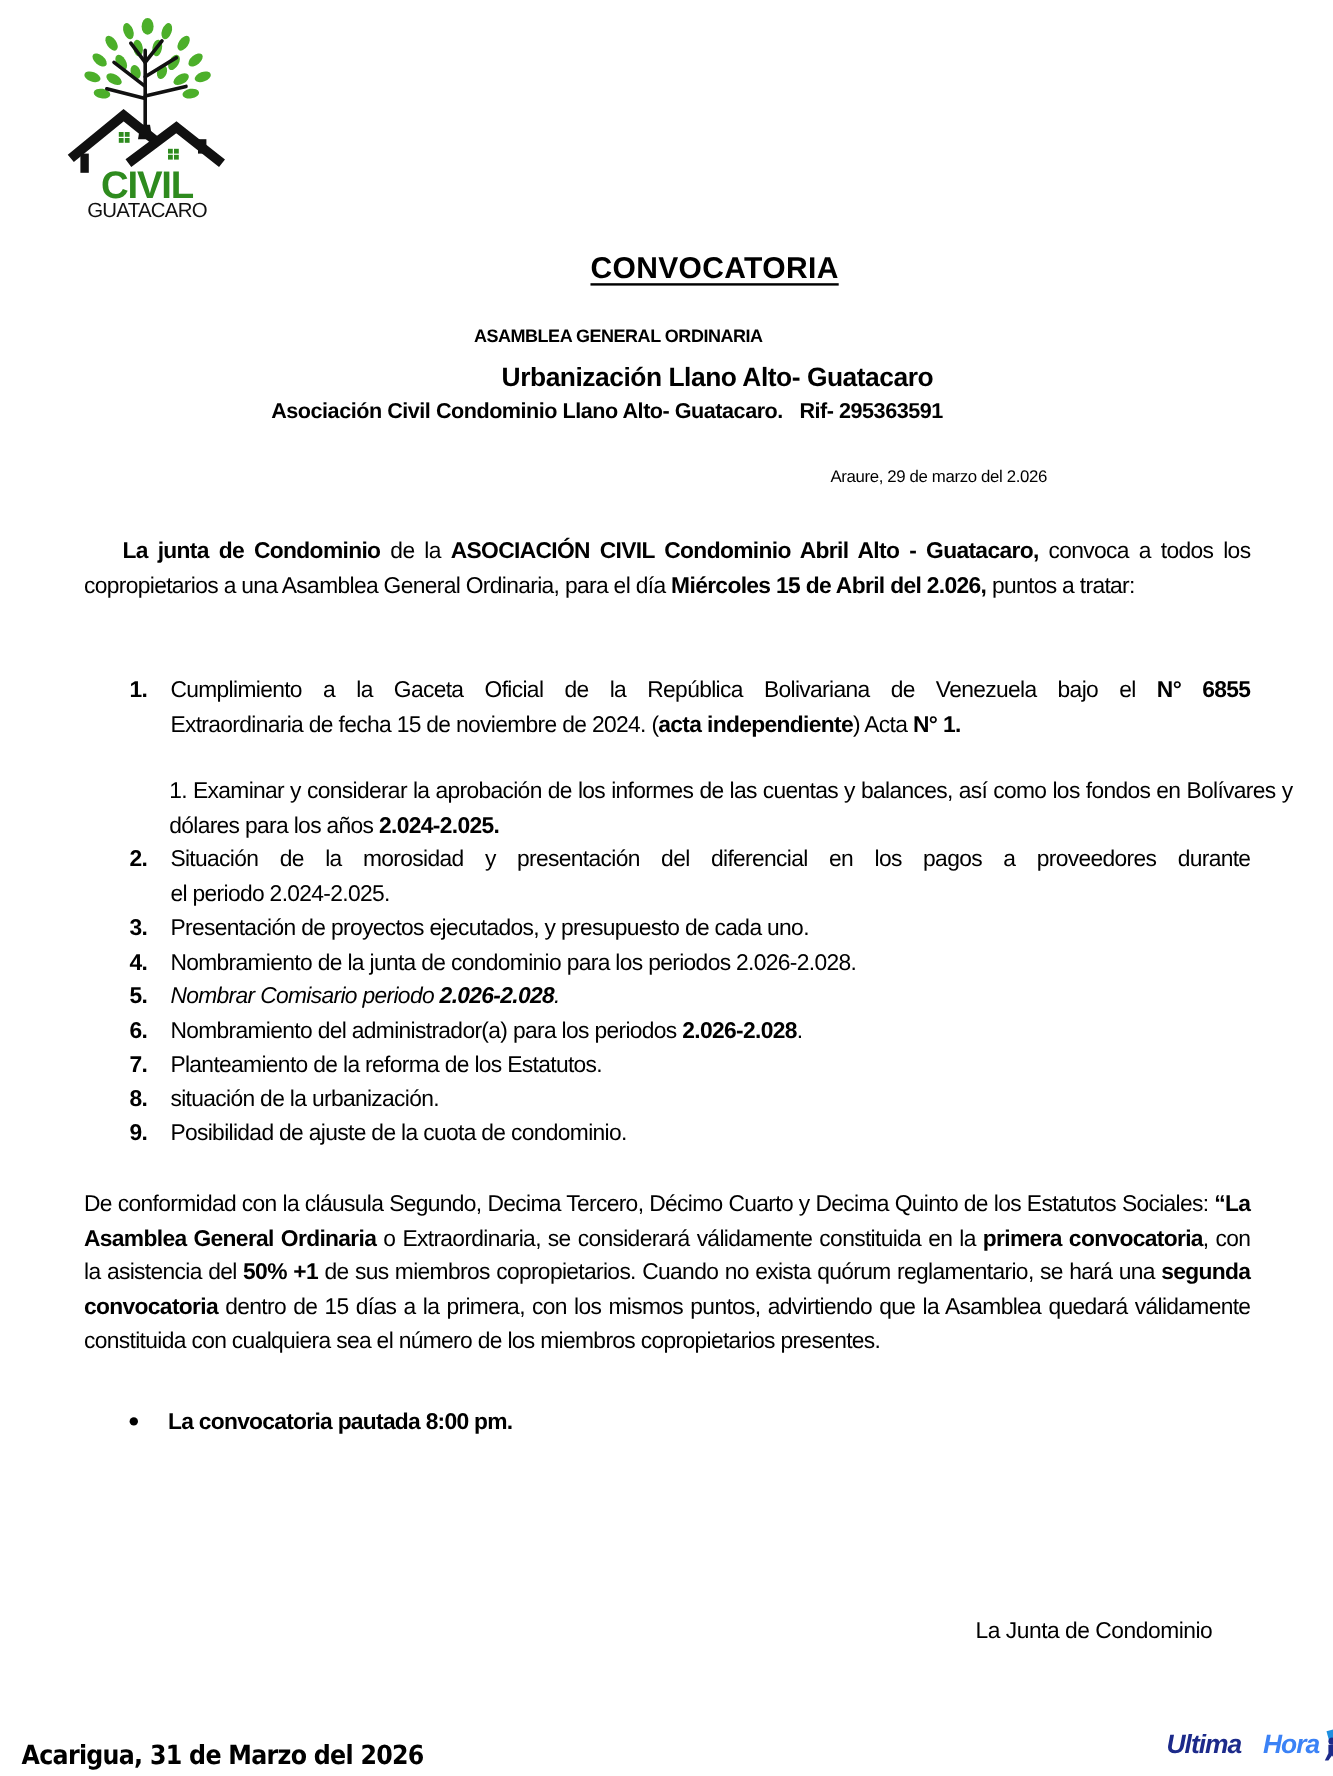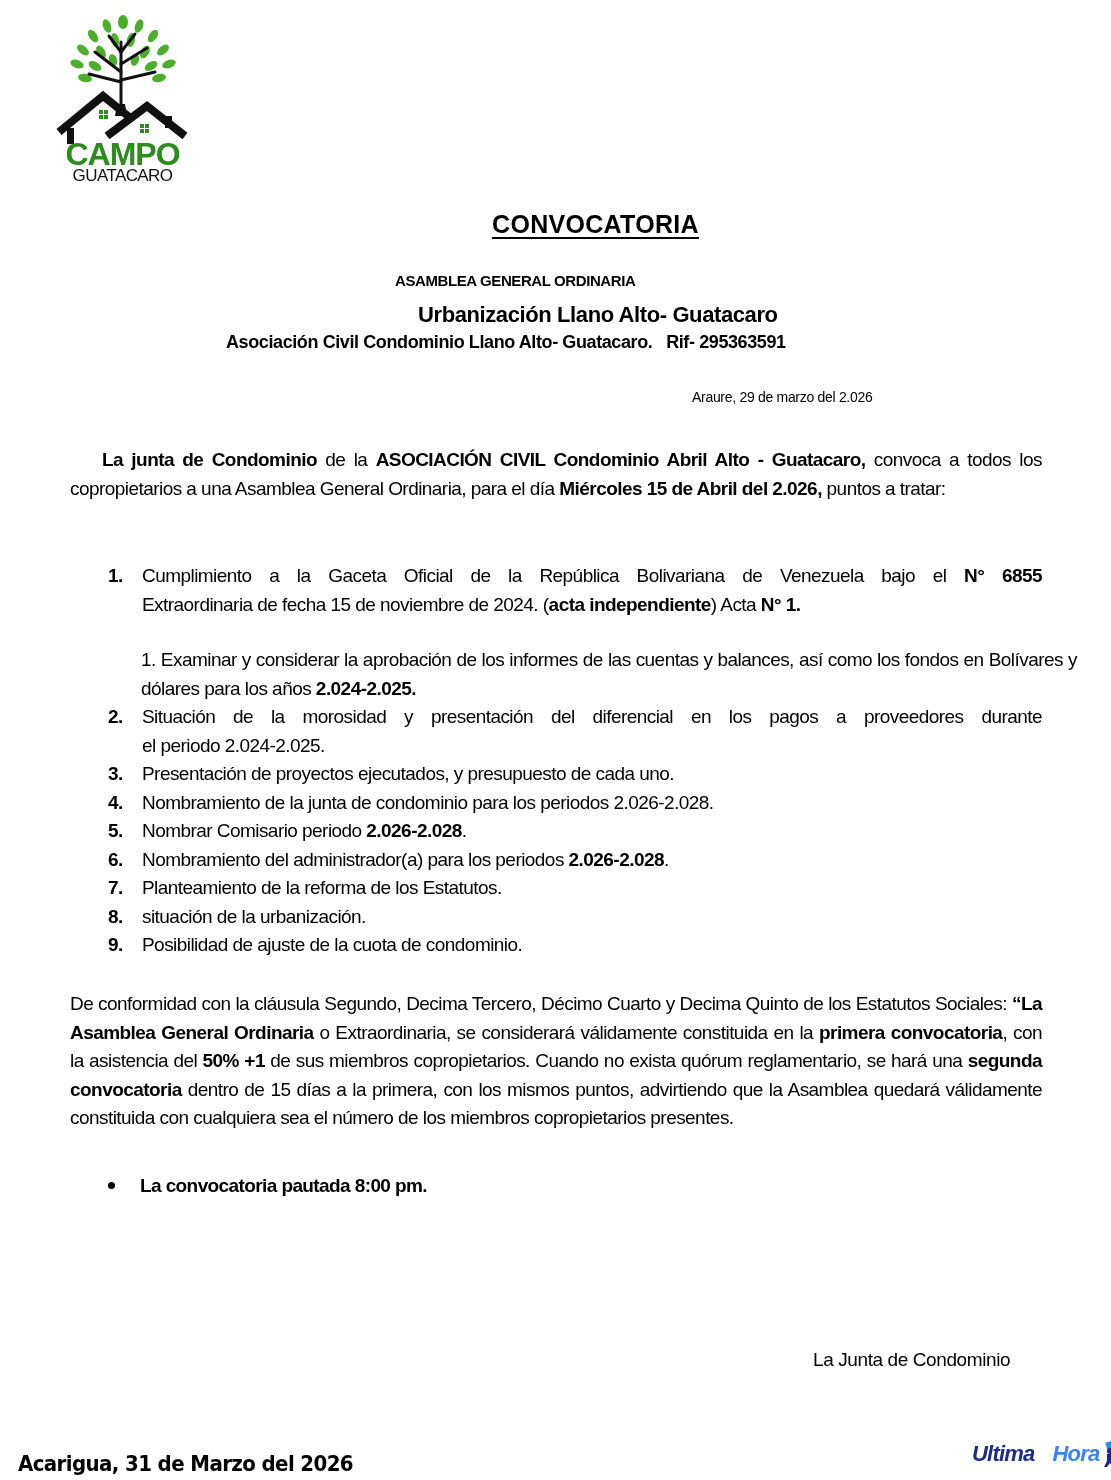--- a/index.html
+++ b/index.html
@@ -80,21 +80,21 @@
       <rect x="44" y="98" width="4" height="4"></rect>
         <rect x="49" y="98" width="4" height="4"></rect>
       <rect x="44" y="103" width="4" height="4"></rect>
         <rect x="49" y="103" width="4" height="4"></rect>
       <rect x="85" y="112" width="4" height="4"></rect>
         <rect x="90" y="112" width="4" height="4"></rect>
       <rect x="85" y="117" width="4" height="4"></rect>
         <rect x="90" y="117" width="4" height="4"></rect>
     </g>
   </svg>
-  <div class="abs" style="left:2px; top:126px; width:131px; text-align:center; font-family:'Liberation Sans',sans-serif; font-weight:bold; font-size:32px; color:#2e8b1e; letter-spacing:-1px; line-height:32px;">CAMPO</div>
+  <div class="abs" style="left:2px; top:126px; width:131px; text-align:center; font-family:'Liberation Sans',sans-serif; font-weight:bold; font-size:32px; color:#2e8b1e; letter-spacing:-1px; line-height:32px;">CIVIL</div>
   <div class="abs" style="left:0; top:155px; width:135px; text-align:center; font-family:'Liberation Sans',sans-serif; font-size:17px; color:#111; letter-spacing:-0.6px; line-height:18px;">GUATACARO</div>
 </div>
 
 <div class="abs title"><span>CONVOCATORIA</span></div>
 <div class="abs h1">ASAMBLEA GENERAL ORDINARIA</div>
 <div class="abs h2">Urbanización Llano Alto- Guatacaro</div>
 <div class="abs h3">Asociación Civil Condominio Llano Alto- Guatacaro.   Rif- 295363591</div>
 
 <div class="abs date">Araure, 29 de marzo del 2.026</div>
 
@@ -124,21 +124,21 @@
 <div class="item" style="left:108px; top:760px;">
   <span class="num">3.</span>
   <span class="txt" style="left:34px; white-space:nowrap;">Presentación de proyectos ejecutados, y presupuesto de cada uno.</span>
 </div>
 <div class="item" style="left:108px; top:789px;">
   <span class="num">4.</span>
   <span class="txt" style="left:34px; white-space:nowrap;">Nombramiento de la junta de condominio para los periodos 2.026-2.028.</span>
 </div>
 <div class="item" style="left:108px; top:817px;">
   <span class="num">5.</span>
-  <span class="txt" style="left:34px; white-space:nowrap;"><span>Nombrar Comisario periodo </span><b>2.026-2.028</b><span>.</span></span>
+  <span class="txt" style="left:34px; white-space:nowrap;font-style:italic;"><span>Nombrar Comisario periodo </span><b>2.026-2.028</b><span>.</span></span>
 </div>
 <div class="item" style="left:108px; top:846px;">
   <span class="num">6.</span>
   <span class="txt" style="left:34px; white-space:nowrap;"><span>Nombramiento del administrador(a) para los periodos </span><b>2.026-2.028</b><span>.</span></span>
 </div>
 <div class="item" style="left:108px; top:874px;">
   <span class="num">7.</span>
   <span class="txt" style="left:34px; white-space:nowrap;">Planteamiento de la reforma de los Estatutos.</span>
 </div>
 <div class="item" style="left:108px; top:903px;">

